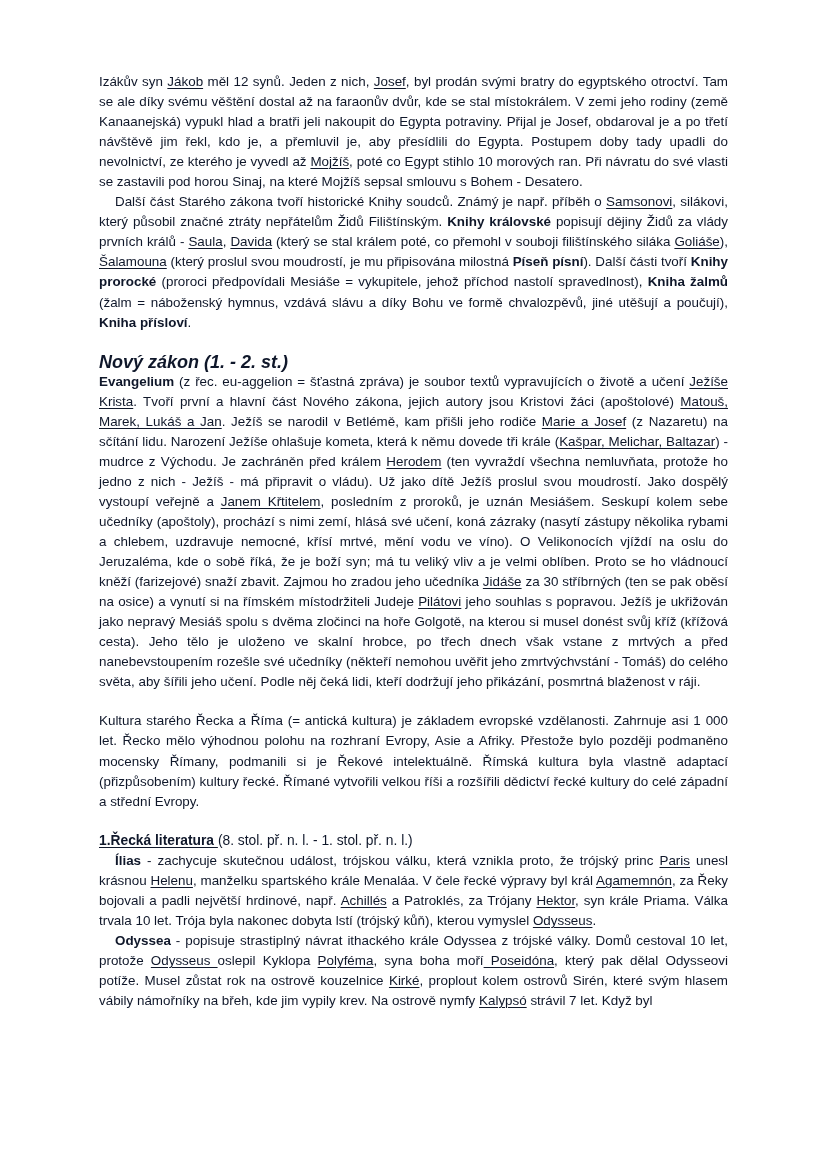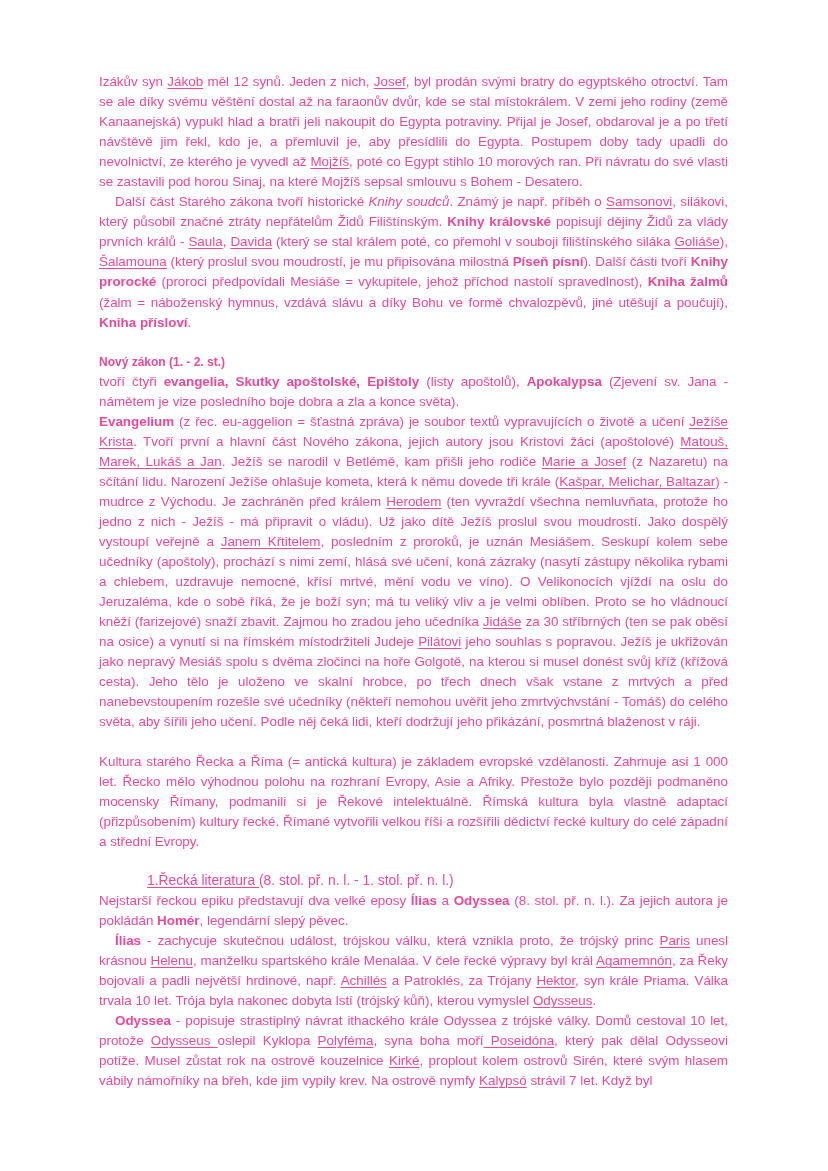--- a/index.html
+++ b/index.html
@@ -21,21 +21,21 @@
     background: #ffffff;
     box-sizing: border-box;
     padding: 72px 100px 0 99px;
   }
   .doc-body {
     width: 629px;
     font-size: 13.4px;
     line-height: 20.05px;
     text-align: justify;
     text-justify: inter-word;
-    color: #ec4899;
+    color: #0f172a;
     -webkit-font-smoothing: antialiased;
   }
   p {
     margin: 0;
     padding: 0;
     text-align: justify;
     text-justify: inter-word;
   }
   p.indent {
     text-indent: 16px;
@@ -46,53 +46,52 @@
   h2.center-heading {
     margin: 19px 0 0 0;
     padding: 0;
     font-size: 15.2px;
     line-height: 26px;
     font-weight: bold;
     text-align: center;
     letter-spacing: 0.1px;
   }
   .b { font-weight: bold; }
-  .i { font-style: italic; }
+  .i { }
   .bi { font-weight: bold; }
   .u { text-decoration: underline; text-underline-offset: 1.5px; text-decoration-thickness: 1px; }
-  .bu { font-weight: normal; text-decoration: underline; text-underline-offset: 2px; text-decoration-thickness: 1.3px; margin-left: 48px; }
+  .bu { font-weight: bold; text-decoration: underline; text-underline-offset: 2px; text-decoration-thickness: 1.3px; }
   .heading-inline {
     font-weight: bold;
-    font-size: 12px;
+    font-style: italic;
+    font-size: 18px;
   }
   .sec-num {
     font-size: 13.8px;
   }
 </style>
 </head>
 <body>
 
 <div class="page">
   <div class="doc-body">
 
     <p>Izákův syn <span class="u">Jákob</span> měl 12 synů. Jeden z nich, <span class="u">Josef</span>, byl prodán svými bratry do egyptského otroctví. Tam se ale díky svému věštění dostal až na faraonův dvůr, kde se stal místokrálem. V zemi jeho rodiny (země Kanaanejská) vypukl hlad a bratři jeli nakoupit do Egypta potraviny. Přijal je Josef, obdaroval je a po třetí návštěvě jim řekl, kdo je, a přemluvil je, aby přesídlili do Egypta. Postupem doby tady upadli do nevolnictví, ze kterého je vyvedl až <span class="u">Mojžíš</span>, poté co Egypt stihlo 10 morových ran. Při návratu do své vlasti se zastavili pod horou Sinaj, na které Mojžíš sepsal smlouvu s Bohem - Desatero.</p>
 
     <p class="indent">Další část Starého zákona tvoří historické <span class="i">Knihy soudců</span>. Známý je např. příběh o <span class="u">Samsonovi</span>, silákovi, který působil značné ztráty nepřátelům Židů Filištínským. <span class="bi">Knihy královské</span> popisují dějiny Židů za vlády prvních králů - <span class="u">Saula</span>, <span class="u">Davida</span> (který se stal králem poté, co přemohl v souboji filištínského siláka <span class="u">Goliáše</span>), <span class="u">Šalamouna</span> (který proslul svou moudrostí, je mu připisována milostná <span class="bi">Píseň písní</span>). Další části tvoří <span class="bi">Knihy prorocké</span> (proroci předpovídali Mesiáše = vykupitele, jehož příchod nastolí spravedlnost), <span class="bi">Kniha žalmů</span> (žalm = náboženský hymnus, vzdává slávu a díky Bohu ve formě chvalozpěvů, jiné utěšují a poučují), <span class="bi">Kniha přísloví</span>.</p>
 
     <p class="gap-before heading-inline">Nový zákon (1. - 2. st.)</p>
 
-    <p>tvoří čtyři <span class="bi">evangelia, Skutky apoštolské, Epištoly</span> (listy apoštolů), <span class="bi">Apokalypsa</span> (Zjevení sv. Jana - námětem je vize posledního boje dobra a zla a konce světa).</p>
 
     <p><span class="bi">Evangelium</span> (z řec. eu-aggelion = šťastná zpráva) je soubor textů vypravujících o životě a učení <span class="u">Ježíše Krista</span>. Tvoří první a hlavní část Nového zákona, jejich autory jsou Kristovi žáci (apoštolové) <span class="u">Matouš, Marek, Lukáš a Jan</span>. Ježíš se narodil v Betlémě, kam přišli jeho rodiče <span class="u">Marie a Josef</span> (z Nazaretu) na sčítání lidu. Narození Ježíše ohlašuje kometa, která k němu dovede tři krále (<span class="u">Kašpar, Melichar, Baltazar</span>) - mudrce z Východu. Je zachráněn před králem <span class="u">Herodem</span> (ten vyvraždí všechna nemluvňata, protože ho jedno z nich - Ježíš - má připravit o vládu). Už jako dítě Ježíš proslul svou moudrostí. Jako dospělý vystoupí veřejně a <span class="u">Janem Křtitelem</span>, posledním z proroků, je uznán Mesiášem. Seskupí kolem sebe učedníky (apoštoly), prochází s nimi zemí, hlásá své učení, koná zázraky (nasytí zástupy několika rybami a chlebem, uzdravuje nemocné, křísí mrtvé, mění vodu ve víno). O Velikonocích vjíždí na oslu do Jeruzaléma, kde o sobě říká, že je boží syn; má tu veliký vliv a je velmi oblíben. Proto se ho vládnoucí kněží (farizejové) snaží zbavit. Zajmou ho zradou jeho učedníka <span class="u">Jidáše</span> za 30 stříbrných (ten se pak oběsí na osice) a vynutí si na římském místodržiteli Judeje <span class="u">Pilátovi</span> jeho souhlas s popravou. Ježíš je ukřižován jako nepravý Mesiáš spolu s dvěma zločinci na hoře Golgotě, na kterou si musel donést svůj kříž (křížová cesta). Jeho tělo je uloženo ve skalní hrobce, po třech dnech však vstane z mrtvých a před nanebevstoupením rozešle své učedníky (někteří nemohou uvěřit jeho zmrtvýchvstání - Tomáš) do celého světa, aby šířili jeho učení. Podle něj čeká lidi, kteří dodržují jeho přikázání, posmrtná blaženost v ráji.</p>
 
 
     <p class="gap-before">Kultura starého Řecka a Říma (= antická kultura) je základem evropské vzdělanosti. Zahrnuje asi 1 000 let. Řecko mělo výhodnou polohu na rozhraní Evropy, Asie a Afriky. Přestože bylo později podmaněno mocensky Římany, podmanili si je Řekové intelektuálně. Římská kultura byla vlastně adaptací (přizpůsobením) kultury řecké. Římané vytvořili velkou říši a rozšířili dědictví řecké kultury do celé západní a střední Evropy.</p>
 
     <p class="gap-before sec-num"><span class="bu">1.Řecká literatura </span> (8. stol. př. n. l. - 1. stol. př. n. l.)</p>
 
-    <p>Nejstarší řeckou epiku představují dva velké eposy <span class="bi">Ílias</span> a <span class="bi">Odyssea</span> (8. stol. př. n. l.). Za jejich autora je pokládán <span class="b">Homér</span>, legendární slepý pěvec.</p>
 
     <p class="indent"><span class="bi">Ílias</span> - zachycuje skutečnou událost, trójskou válku, která vznikla proto, že trójský princ <span class="u">Paris</span> unesl krásnou <span class="u">Helenu</span>, manželku spartského krále Menaláa. V čele řecké výpravy byl král <span class="u">Agamemnón</span>, za Řeky bojovali a padli největší hrdinové, např. <span class="u">Achillés</span> a Patroklés, za Trójany <span class="u">Hektor</span>, syn krále Priama. Válka trvala 10 let. Trója byla nakonec dobyta lstí (trójský kůň), kterou vymyslel <span class="u">Odysseus</span>.</p>
 
     <p class="indent"><span class="bi">Odyssea</span> - popisuje strastiplný návrat ithackého krále Odyssea z trójské války. Domů cestoval 10 let, protože <span class="u">Odysseus </span>oslepil Kyklopa <span class="u">Polyféma</span>, syna boha moří<span class="u"> Poseidóna</span>, který pak dělal Odysseovi potíže. Musel zůstat rok na ostrově kouzelnice <span class="u">Kirké</span>, proplout kolem ostrovů Sirén, které svým hlasem vábily námořníky na břeh, kde jim vypily krev. Na ostrově nymfy <span class="u">Kalypsó</span> strávil 7 let. Když byl</p>
 
   </div>
 </div>
 
 </body></html>

